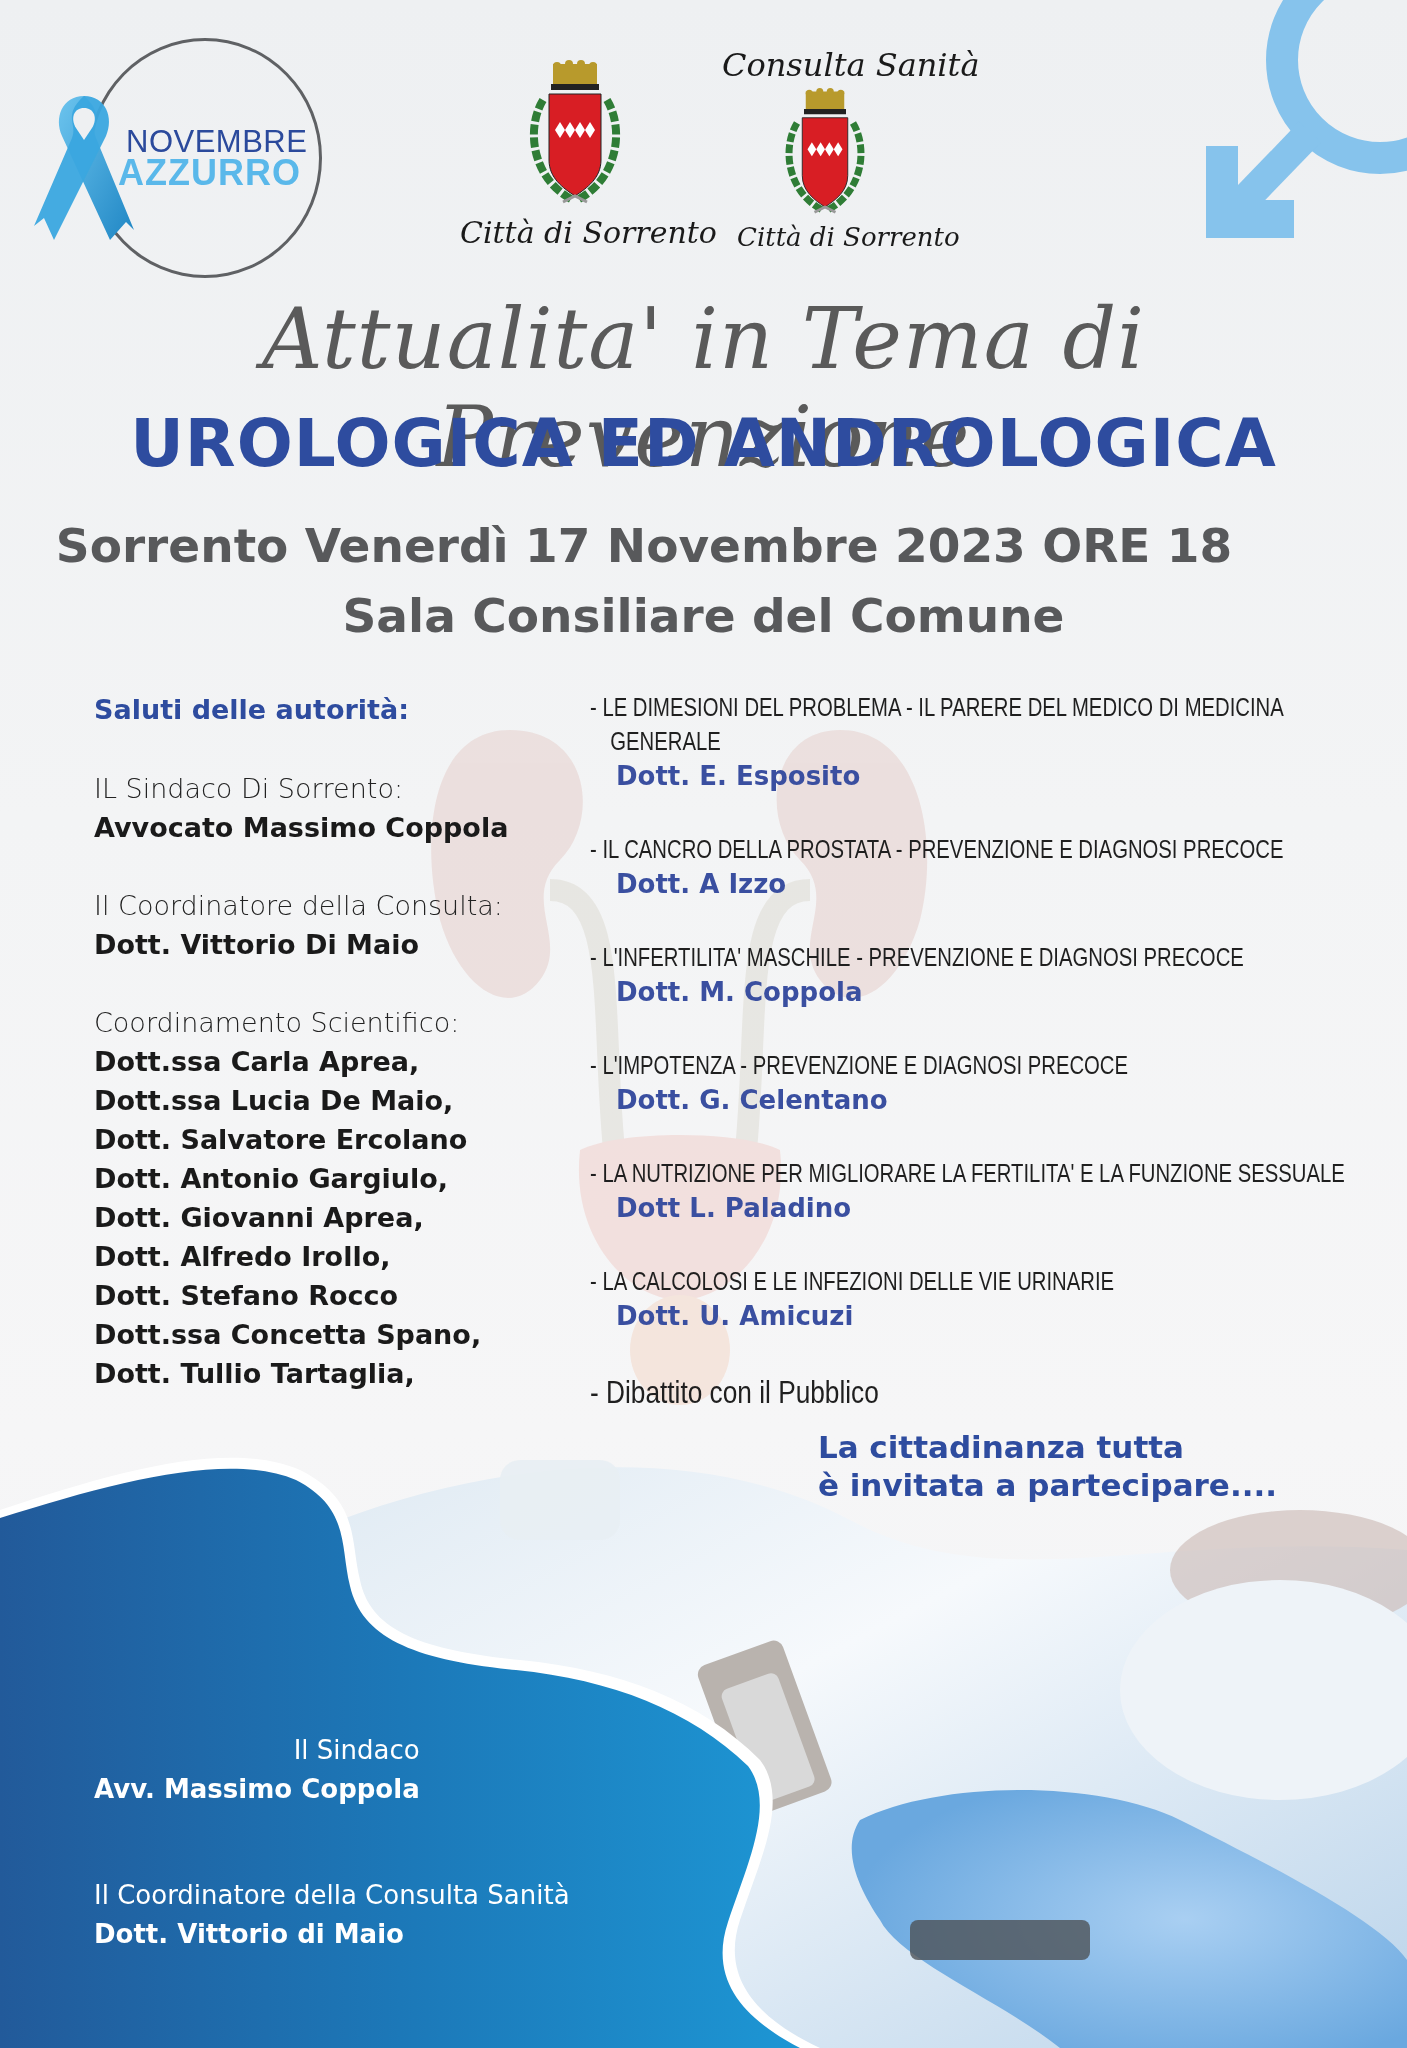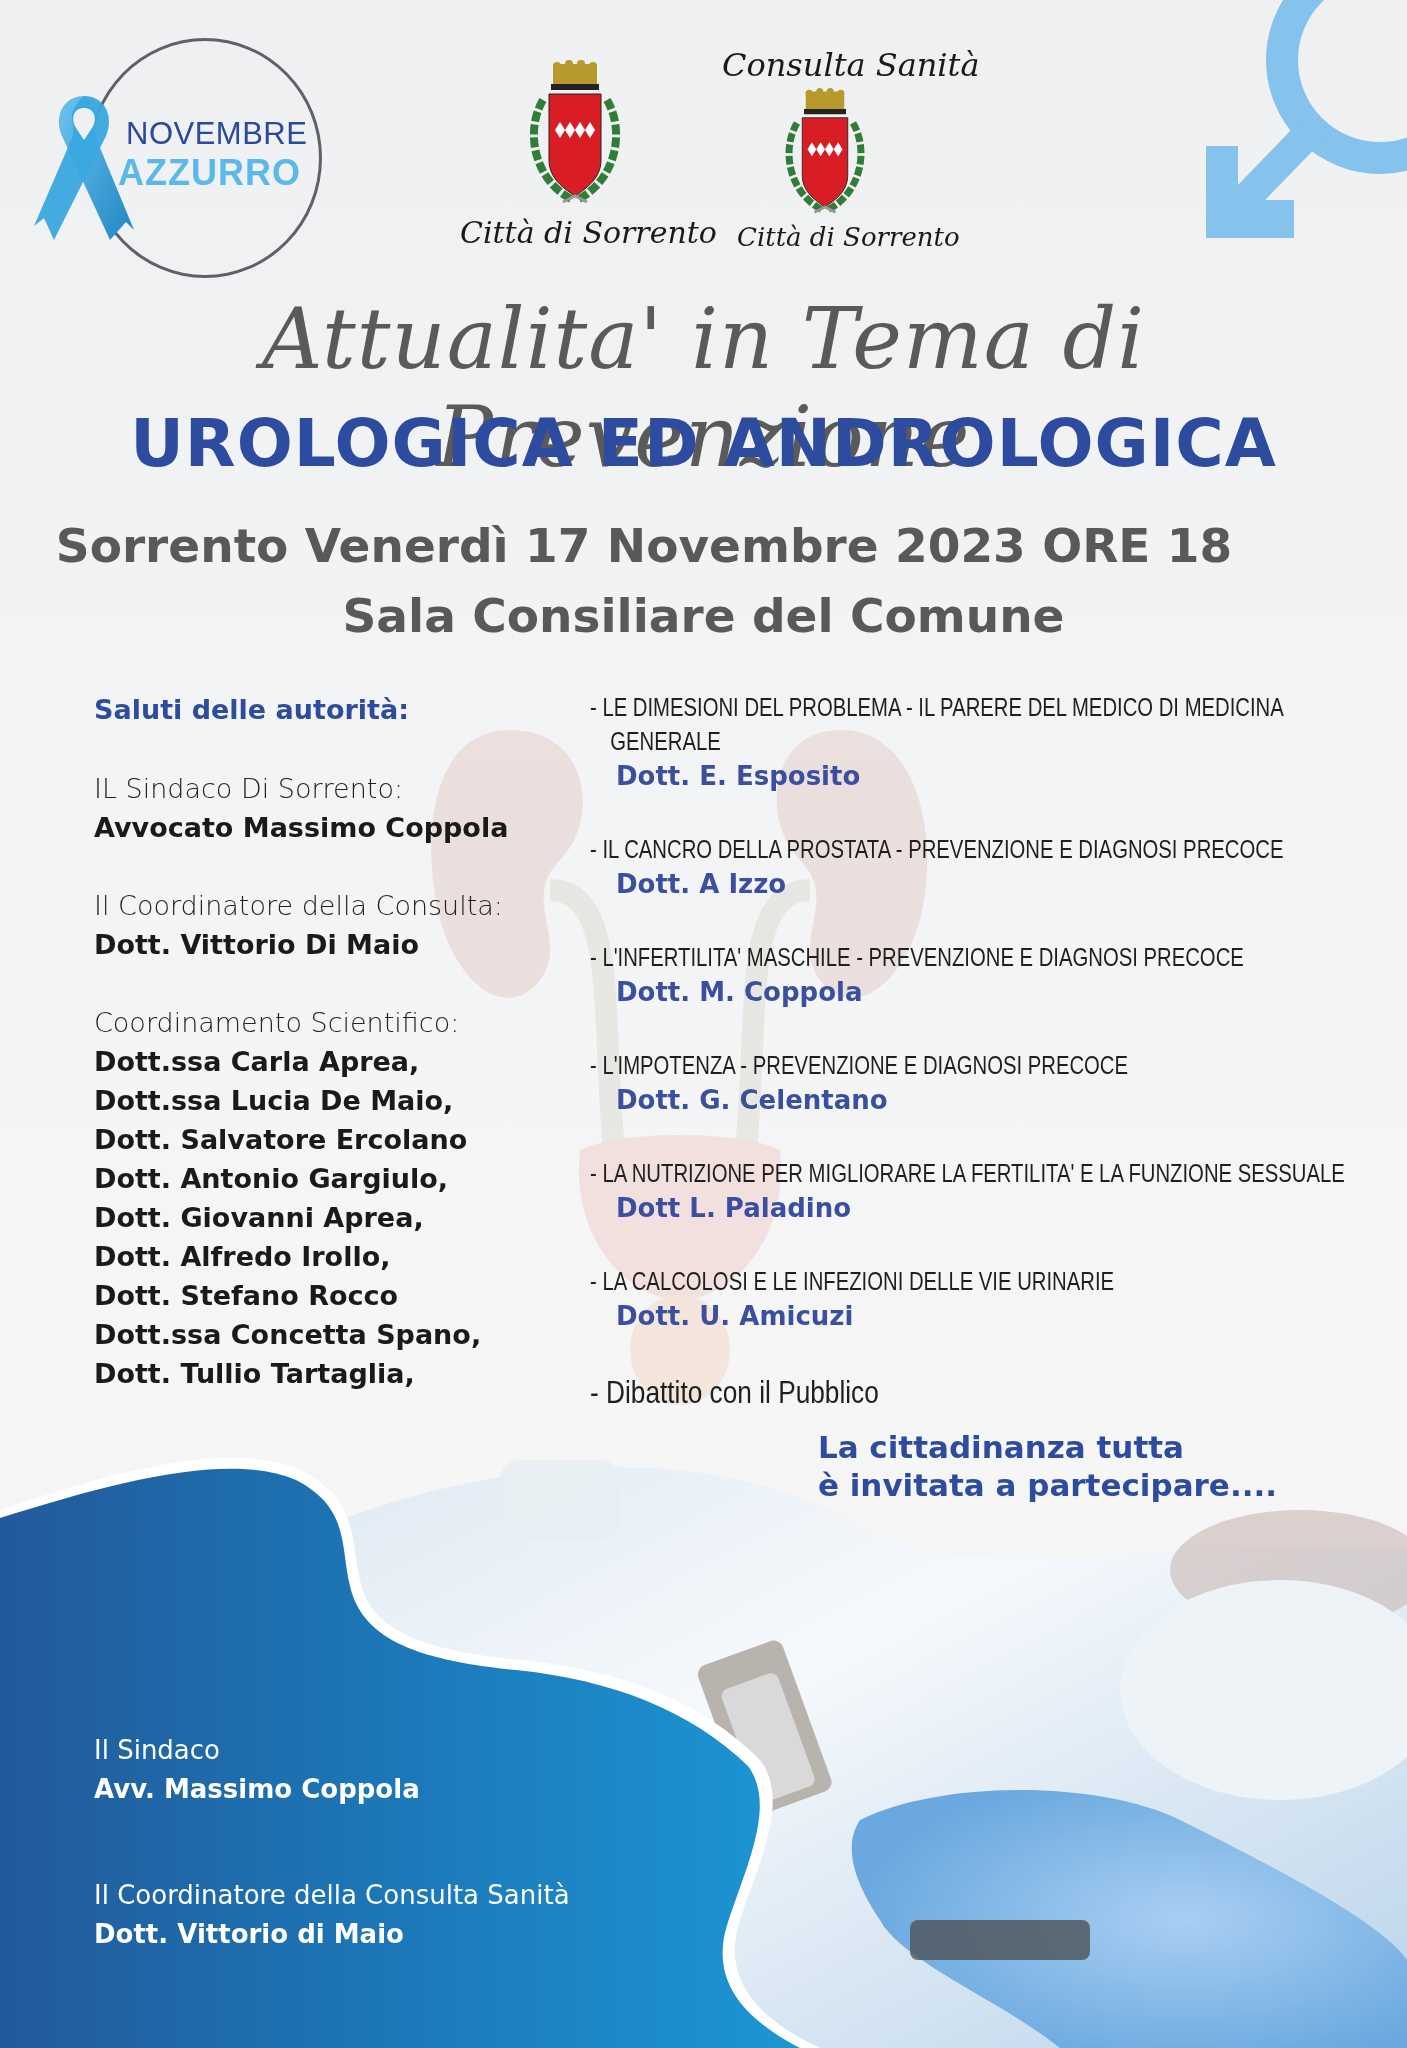--- a/index.html
+++ b/index.html
@@ -12,21 +12,21 @@
     }
     .abs { position: absolute; }
 
     
     .badge-circle {
       left: 88px; top: 38px; width: 234px; height: 240px;
       border: 3px solid #5f6164; border-radius: 50%;
     }
     .badge-ribbon { left: 24px; top: 90px; width: 120px; height: 160px; }
     .badge-text-1 {
-      left: 126px; top: 116px; font-family: "Liberation Sans", sans-serif;
+      left: 126px; top: 124px; font-family: "Liberation Sans", sans-serif;
       font-size: 31px; color: #2b4a9c; letter-spacing: 0.5px; font-weight: 400;
     }
     .badge-text-2 {
       left: 118px; top: 152px; font-family: "Liberation Sans", sans-serif;
       font-size: 36px; color: #5ab8ea; font-weight: 700; letter-spacing: 1px;
     }
     .crest { width: 120px; height: 160px; }
     .crest-1 { left: 515px; top: 60px; }
     .crest-2 { left: 770px; top: 88px; width: 110px; height: 140px; }
     .script {
@@ -94,21 +94,21 @@
       font-family: "DejaVu Sans", sans-serif; font-weight: 700; color: #2e4c9f;
       font-size: 31px; line-height: 38px;
     }
 
     
     .bottom-svg { left: 0; top: 1400px; width: 1407px; height: 648px; }
     .sign-block {
       left: 94px; font-family: "DejaVu Sans", sans-serif; color: #ffffff;
       font-size: 26px; line-height: 39px;
     }
-    .sign-block .sig-role { font-weight: 400; }
+    .sign-block .sig-role { font-weight: 400; text-align: right; }
     .sign-block .sig-name { font-weight: 700; }
     .sign-1 { top: 1731px; }
     .sign-2 { top: 1876px; }
   </style>
 </head>
 <body>
 
 <div class="abs badge-circle"></div>
 <svg class="abs badge-ribbon" viewBox="0 0 120 160">
   <defs>

